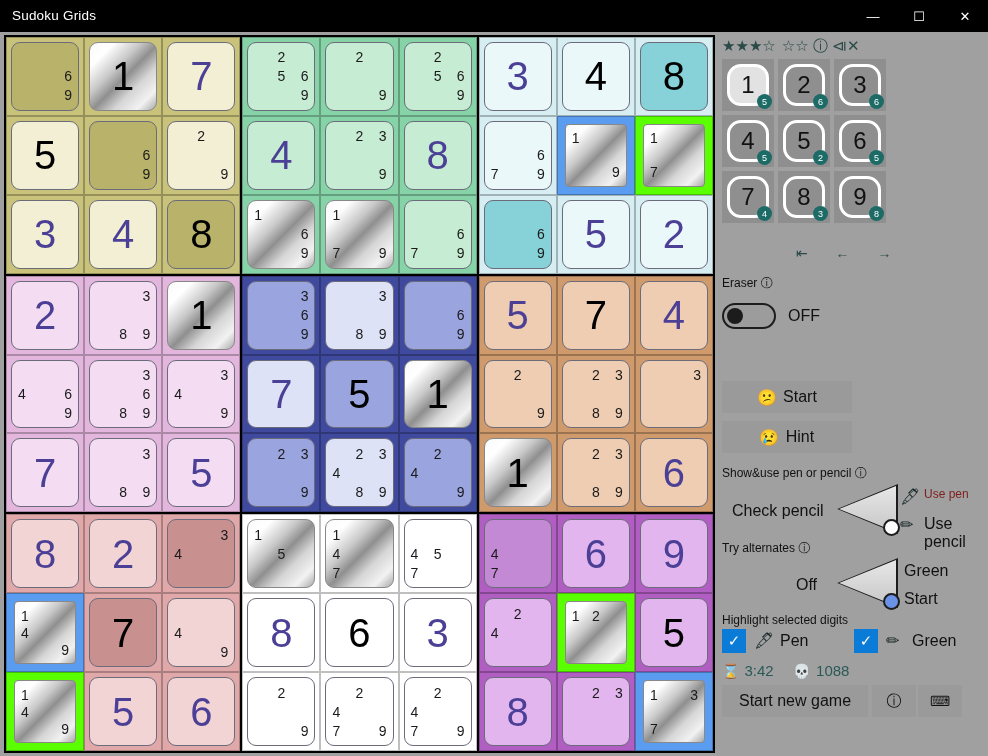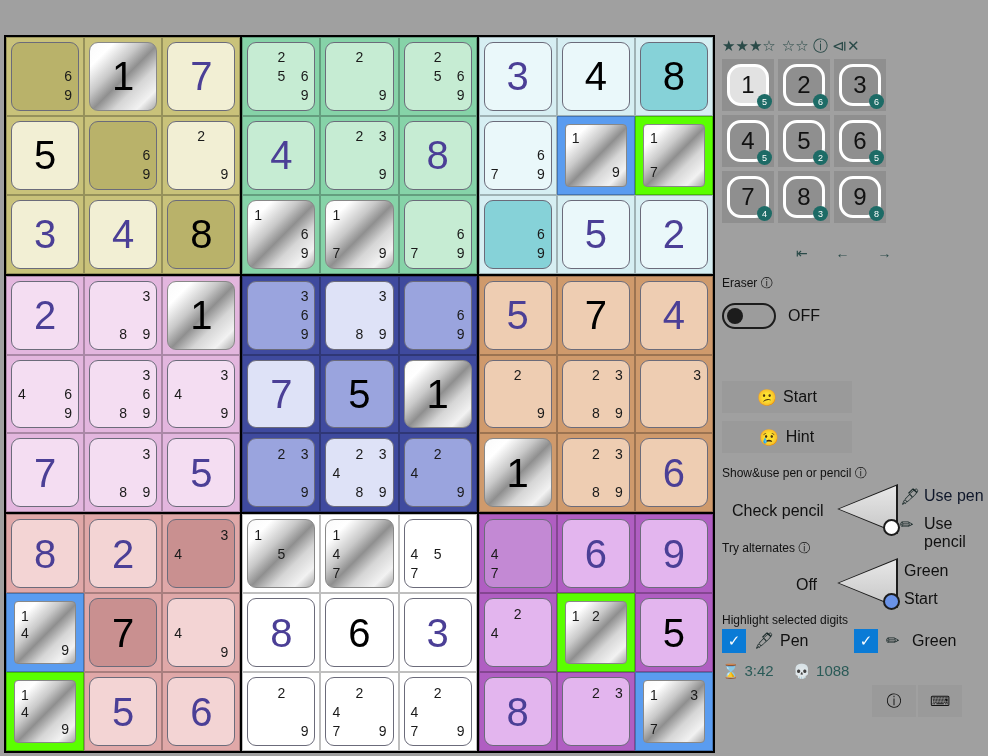--- a/index.html
+++ b/index.html
@@ -116,21 +116,21 @@
   .tri-fill {
     position:absolute; left:2px; top:2px; width:58px; height:48px;
     clip-path: polygon(100% 2%, 100% 98%, 2% 50%);
     background:linear-gradient(180deg,#e8e8e8,#c6c6c6);
   }
   .tri-knob { position:absolute; width:17px; height:17px; border-radius:50%; border:2px solid #1c1c1c; }
 
   #pen-tri { left:118px; top:448px; width:62px; height:52px; }
   #pen-tri .tri-knob { right:-2px; bottom:-1px; background:#fff; }
   #hide-pencil-lbl { position:absolute; left:14px; top:467px; font-size:16px; color:#111; }
-  #use-pen-lbl   { position:absolute; left:206px; top:452px; font-size:16px; color:#0f172a; }
+  #use-pen-lbl   { position:absolute; left:206px; top:452px; font-size:12px; color:#7f1d1d; }
   #use-pencil-lbl{ position:absolute; left:206px; top:480px; font-size:16px; color:#111; }
   #pen-ico   { position:absolute; left:182px; top:452px; font-size:16px; }
   #pencil-ico{ position:absolute; left:182px; top:480px; font-size:16px; }
 
   #alt-tri { left:118px; top:522px; width:62px; height:52px; }
   #alt-tri .tri-knob { right:-2px; bottom:-1px; background:#6a93e8; }
   #off-lbl   { position:absolute; left:78px; top:541px; font-size:16px; color:#111; }
   #green-lbl { position:absolute; left:186px; top:527px; font-size:16px; color:#111; }
   #blue-lbl  { position:absolute; left:186px; top:555px; font-size:16px; color:#111; }
 
@@ -147,20 +147,26 @@
 
   #btn-newgame { position:absolute; left:4px; top:650px; width:146px; height:32px; background:#9a9a9a; display:flex; align-items:center; justify-content:center; font-size:16px; color:#111; }
   #btn-info2   { position:absolute; left:154px; top:650px; width:44px; height:32px; background:#9a9a9a; display:flex; align-items:center; justify-content:center; font-size:15px; color:#111; }
   #btn-kbd     { position:absolute; left:200px; top:650px; width:44px; height:32px; background:#9a9a9a; display:flex; align-items:center; justify-content:center; font-size:14px; color:#111; }
 </style>
 </head>
 <body>
 
 <div id="app">
 
+  <div id="titlebar">
+    <div id="title-text">Sudoku Grids</div>
+    <div class="winbtn" id="btn-min">—</div>
+    <div class="winbtn" id="btn-max">☐</div>
+    <div class="winbtn" id="btn-close">✕</div>
+  </div>
 
   <div id="board">
       <div class="block" style="background: rgb(201, 194, 122);">
         <div class="cell" style="background: rgb(201, 194, 122);">
           <div class="inner" style="background: rgb(185, 178, 106);">
             <div class="pencil">
               <span></span>
               <span></span>
               <span></span>
               <span></span>
@@ -1126,17 +1132,18 @@
     <div id="chk-pencil-lbl">Green</div>
 
     <div id="stats">
       <span class="ico">⌛</span>
       <span>3:42</span>
       <span class="gap"></span>
       <span class="ico">💀</span>
       <span>1088</span>
     </div>
 
+    <div id="btn-newgame">Start new game</div>
     <div id="btn-info2">ⓘ</div>
     <div id="btn-kbd">⌨</div>
 
   </div>
 </div>
 
 </body></html>

